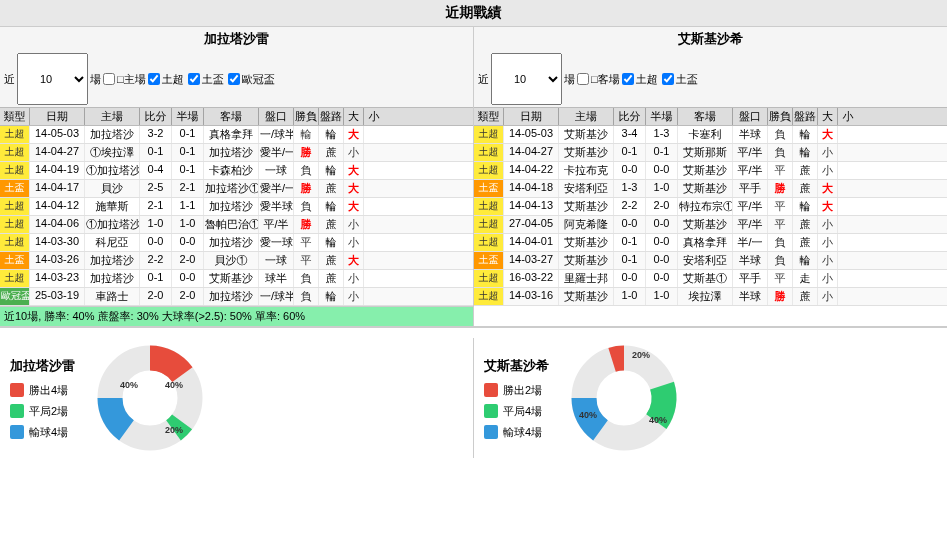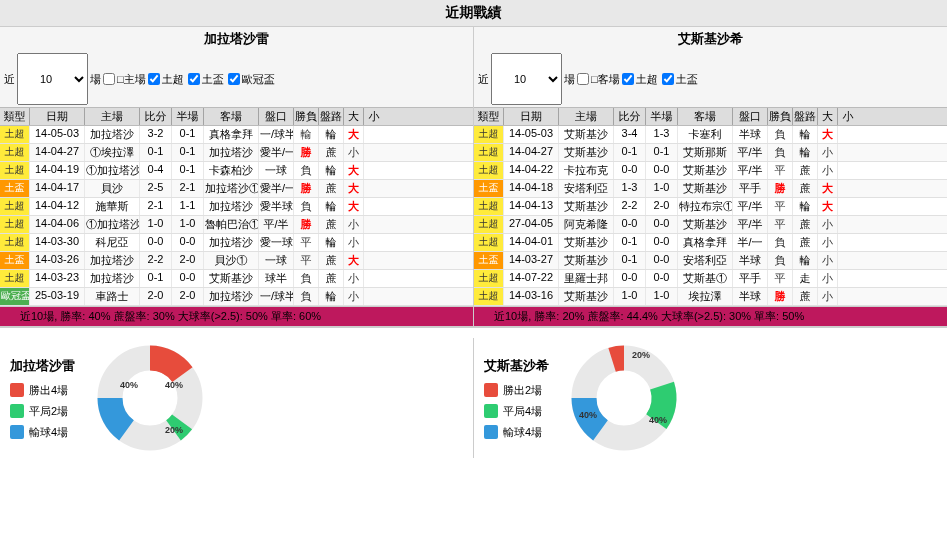--- a/index.html
+++ b/index.html
@@ -113,23 +113,23 @@
       border-right: 1px solid #e8e8e8;
       white-space: nowrap;
       overflow: hidden;
     }
     
     .data-cell:last-child {
       border-right: none;
     }
     
     .summary-row {
-      padding: 2px 20px;
+      padding: 2px 4px;
       font-size: 11px;
-      background: #be185d;
+      background: #86efac;
       border-top: 1px solid #ccc;
     }
     
     .charts-section {
       display: flex;
       padding: 10px;
       border-top: 2px solid #ccc;
     }
     
     .chart-group {
@@ -498,21 +498,21 @@
     <div class="data-cell">0-0</div>
     <div class="data-cell">安塔利亞</div>
     <div class="data-cell">半球</div>
     <div class="data-cell" style="color:#333;">負</div>
     <div class="data-cell">輪</div>
     <div class="data-cell" style="color:#333;">小</div>
     <div class="data-cell"></div>
   </div>
         <div class="data-row" style="background: rgb(255, 255, 255);">
     <div class="data-cell" style="background:#ffeb3b; color:#333;; font-size:10px;">土超</div>
-    <div class="data-cell">14-07-22</div>
+    <div class="data-cell">16-03-22</div>
     <div class="data-cell">里羅士邦</div>
     <div class="data-cell">0-0</div>
     <div class="data-cell">0-0</div>
     <div class="data-cell">艾斯基①</div>
     <div class="data-cell">平手</div>
     <div class="data-cell" style="color:#333;">平</div>
     <div class="data-cell">走</div>
     <div class="data-cell" style="color:#333;">小</div>
     <div class="data-cell"></div>
   </div>
@@ -523,21 +523,20 @@
     <div class="data-cell">1-0</div>
     <div class="data-cell">1-0</div>
     <div class="data-cell">埃拉澤</div>
     <div class="data-cell">半球</div>
     <div class="data-cell" style="color:red; font-weight:bold;">勝</div>
     <div class="data-cell">蔗</div>
     <div class="data-cell" style="color:#333;">小</div>
     <div class="data-cell"></div>
   </div>
       </div>
-    <div class="summary-row">近10場, 勝率: 20% 蔗盤率: 44.4% 大球率(&gt;2.5): 30% 單率: 50%</div>
   </div>
 </div>
 
 <div class="charts-section">
   <div class="chart-group">
     <div>
       <div class="chart-title">加拉塔沙雷</div>
       <div class="legend">
         <div class="legend-item">
           <div class="legend-color" style="background:#e74c3c"></div>

